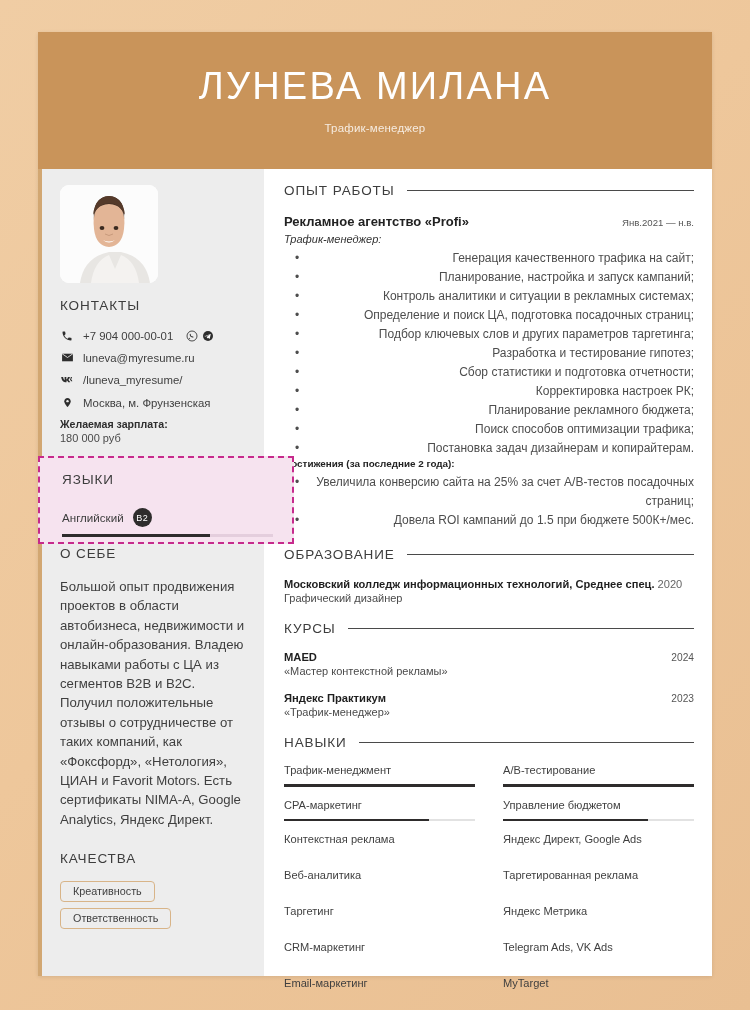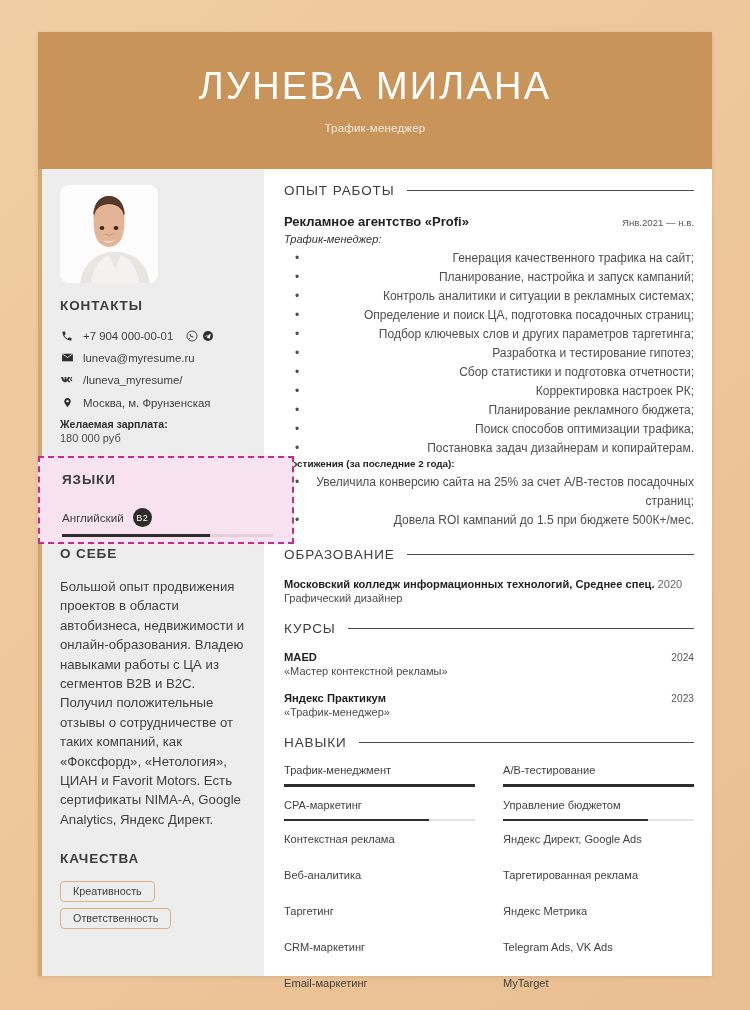--- a/index.html
+++ b/index.html
@@ -54,21 +54,21 @@
     border-radius: 9px;
     overflow: hidden;
     background: #fdfdfd;
     margin-top: 2px;
   }
   .photo-wrap svg { display: block; }
 
   
   .sb-title {
     font-size: 13.5px; color: #3d3d3d;
-    letter-spacing: .9px; font-weight: 700;
+    letter-spacing: .9px; font-weight: 400;
   }
   .contacts { margin-top: 15px; }
   .crow {
     display: flex; align-items: center;
     gap: 9px; margin-bottom: 9px;
     font-size: 11.4px; color: #404040;
   }
   .crow .ic {
     width: 14px; display: flex; justify-content: center;
     flex: 0 0 14px;

